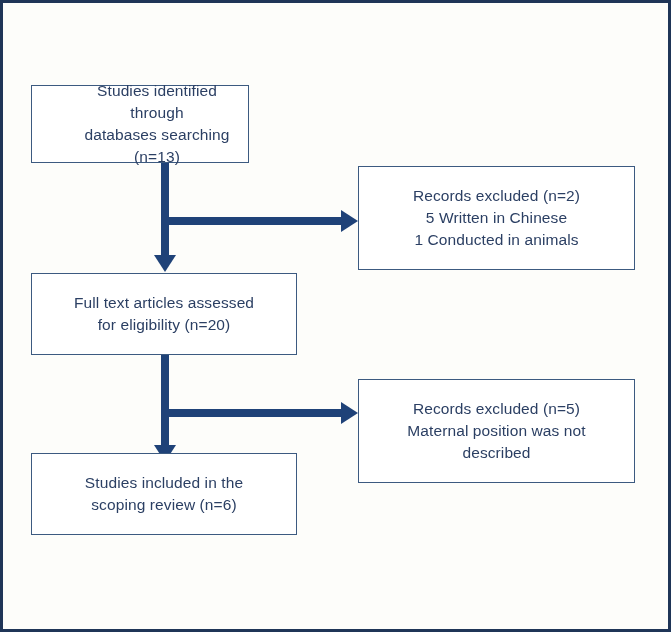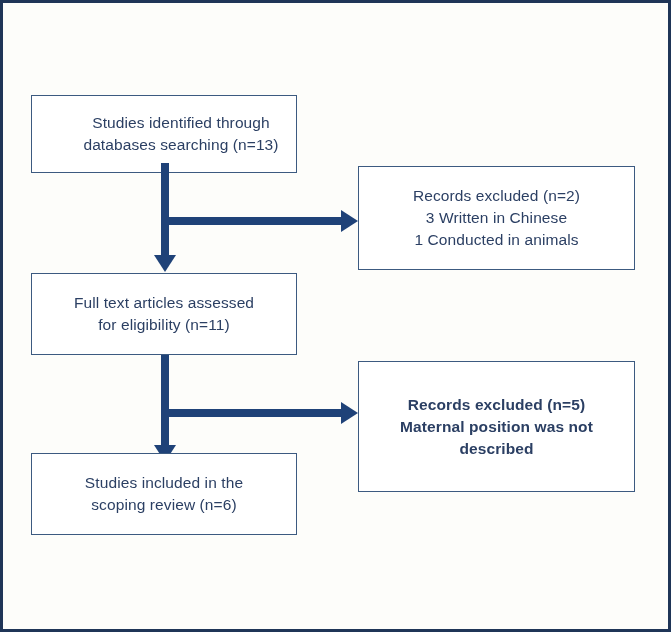--- a/index.html
+++ b/index.html
@@ -63,51 +63,51 @@
     border-top: 11px solid transparent;
     border-bottom: 11px solid transparent;
     border-left: 17px solid #1f4278;
   }
 </style>
 </head>
 <body>
 
 <div id="canvas">
 
-  <div class="flow-box" style="left:28px; top:92px; width:266px; height:78px;padding-left:44px;">
+  <div class="flow-box" style="left:28px; top:82px; width:218px; height:78px;padding-left:44px;">
     <span class="txt">Studies identified through
 databases searching (n=13)</span>
   </div>
 
   <div>
     <div class="conn-stem" style="left:158px; top:160px; height:92px;"></div>
     <div class="arrow-down" style="left:151px; top:252px;"></div>
     <div class="conn-branch" style="left:162px; top:214px; width:176px;"></div>
     <div class="arrow-right" style="left:338px; top:207px;"></div>
   </div>
 
   <div class="flow-box" style="left:355px; top:163px; width:277px; height:104px;">
     <span class="txt">Records excluded (n=2)
-3 Written in Chinese
+5 Written in Chinese
 1 Conducted in animals</span>
   </div>
 
   <div class="flow-box" style="left:28px; top:270px; width:266px; height:82px;">
     <span class="txt">Full text articles assessed
-for eligibility (n=11)</span>
+for eligibility (n=20)</span>
   </div>
 
   <div>
     <div class="conn-stem" style="left:158px; top:352px; height:90px;"></div>
     <div class="arrow-down" style="left:151px; top:442px;"></div>
     <div class="conn-branch" style="left:162px; top:406px; width:176px;"></div>
     <div class="arrow-right" style="left:338px; top:399px;"></div>
   </div>
 
-  <div class="flow-box" style="left:355px; top:358px; width:277px; height:131px;font-weight:bold;">
+  <div class="flow-box" style="left:355px; top:376px; width:277px; height:104px;">
     <span class="txt">Records excluded (n=5)
 Maternal position was not
 described</span>
   </div>
 
   <div class="flow-box" style="left:28px; top:450px; width:266px; height:82px;">
     <span class="txt">Studies included in the
 scoping review (n=6)</span>
   </div>
 

